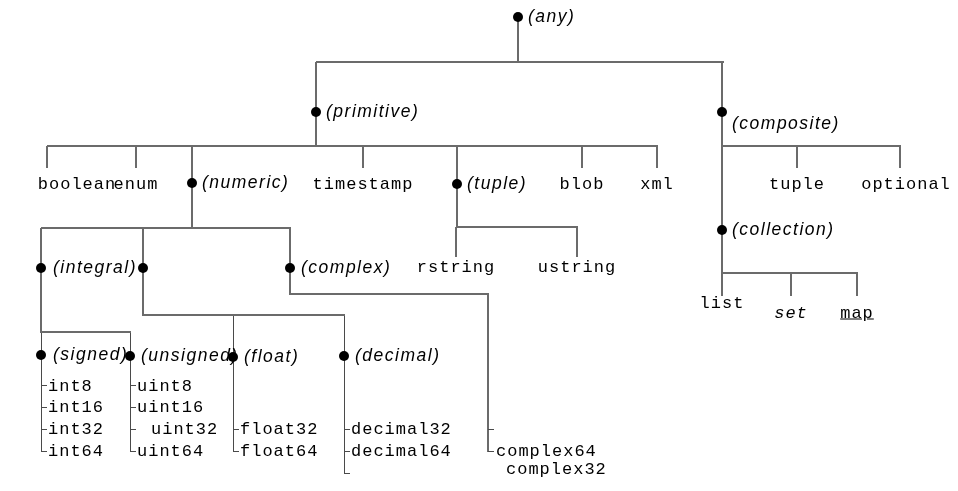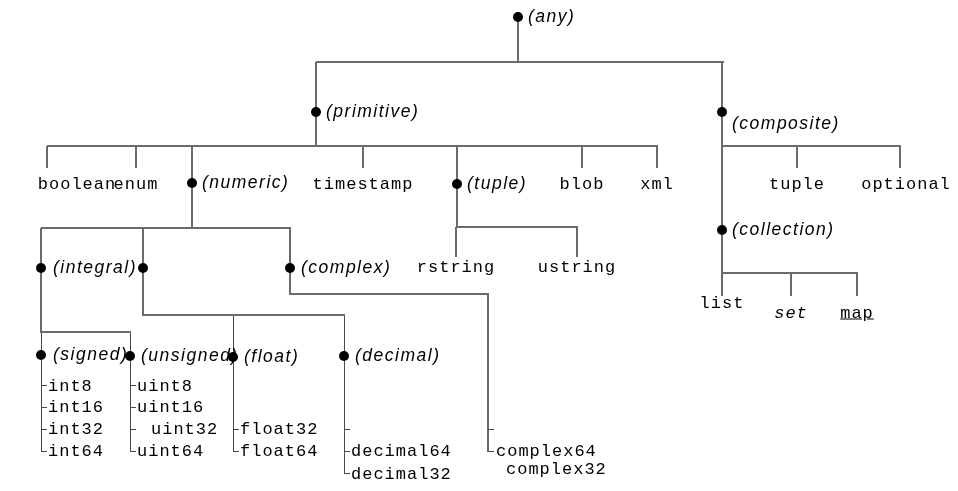--- a/index.html
+++ b/index.html
@@ -133,17 +133,17 @@
     <div class="lbl mono l" style="left: 48px; top: 386px;">int8</div>
     <div class="lbl mono l" style="left: 48px; top: 407px;">int16</div>
     <div class="lbl mono l" style="left: 48px; top: 429px;">int32</div>
     <div class="lbl mono l" style="left: 48px; top: 451px;">int64</div>
     <div class="lbl mono l" style="left: 137px; top: 386px;">uint8</div>
     <div class="lbl mono l" style="left: 137px; top: 407px;">uint16</div>
     <div class="lbl mono l" style="left: 151px; top: 429px;">uint32</div>
     <div class="lbl mono l" style="left: 137px; top: 451px;">uint64</div>
     <div class="lbl mono l" style="left: 240px; top: 429px;">float32</div>
     <div class="lbl mono l" style="left: 240px; top: 451px;">float64</div>
-    <div class="lbl mono l" style="left: 351px; top: 429px; margin-top: 45px;">decimal32</div>
+    <div class="lbl mono l" style="left: 351px; top: 429px;">decimal32</div>
     <div class="lbl mono l" style="left: 351px; top: 451px;">decimal64</div>
     <div class="lbl mono l" style="left: 506px; top: 429px; margin-top: 40px;">complex32</div>
     <div class="lbl mono l" style="left: 496px; top: 451px;">complex64</div>
   </div>
 
 </body></html>

